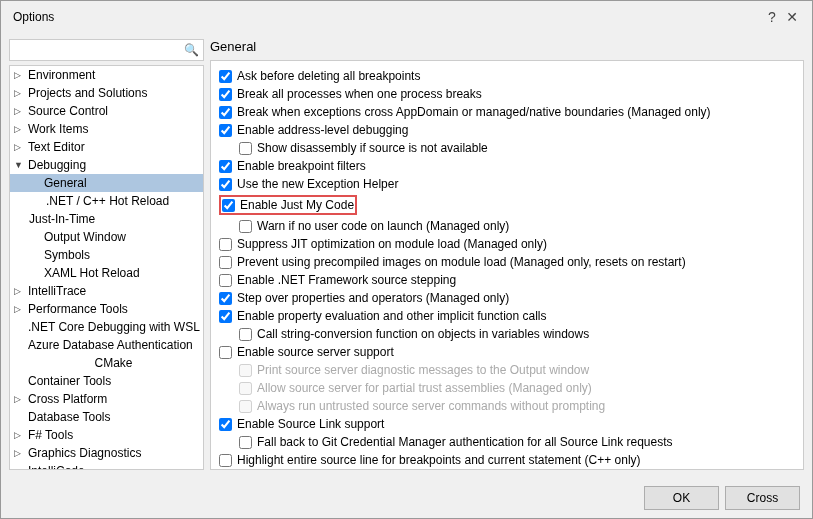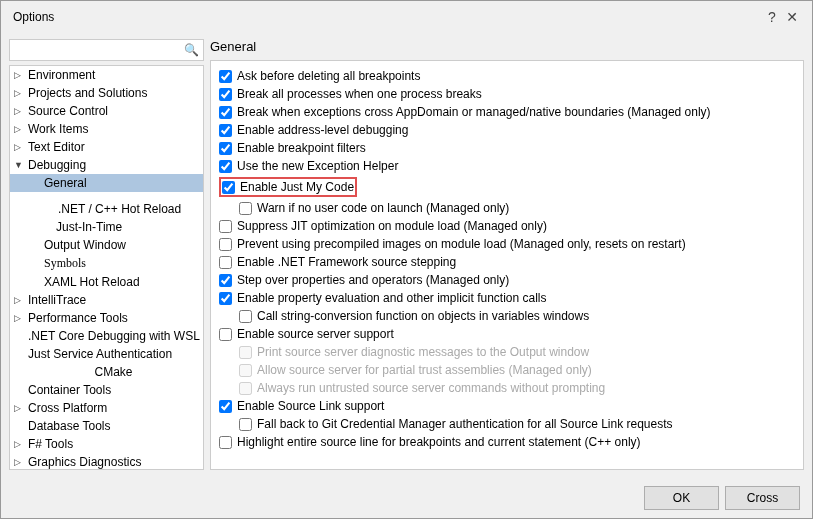--- a/index.html
+++ b/index.html
@@ -229,33 +229,33 @@
             <span>Text Editor</span>
           </div>
           <div class="tree-item" style="padding-left: 4px;">
             <span class="tree-arrow" style="font-size: 9px;">▼</span>
             <span>Debugging</span>
           </div>
           <div class="tree-item highlighted" style="padding-left: 20px;">
             <span class="tree-arrow" style="font-size: 9px;"></span>
             <span>General</span>
           </div>
-          <div class="tree-item" style="padding-left: 34px; margin-top: 8px;">
+          <div class="tree-item" style="padding-left: 22px;">
             <span class="tree-arrow" style="font-size: 9px;"></span>
             <span>.NET / C++ Hot Reload</span>
           </div>
-          <div class="tree-item" style="padding-left: 32px;">
+          <div class="tree-item" style="padding-left: 5px;">
             <span class="tree-arrow" style="font-size: 9px;"></span>
             <span>Just-In-Time</span>
           </div>
           <div class="tree-item" style="padding-left: 20px;">
             <span class="tree-arrow" style="font-size: 9px;"></span>
             <span>Output Window</span>
           </div>
-          <div class="tree-item" style="padding-left: 20px; font-family: Liberation Serif, serif;">
+          <div class="tree-item" style="padding-left: 20px;">
             <span class="tree-arrow" style="font-size: 9px;"></span>
             <span>Symbols</span>
           </div>
           <div class="tree-item" style="padding-left: 20px;">
             <span class="tree-arrow" style="font-size: 9px;"></span>
             <span>XAML Hot Reload</span>
           </div>
           <div class="tree-item" style="padding-left: 4px;">
             <span class="tree-arrow" style="font-size: 9px;">▷</span>
             <span>IntelliTrace</span>
@@ -263,21 +263,21 @@
           <div class="tree-item" style="padding-left: 4px;">
             <span class="tree-arrow" style="font-size: 9px;">▷</span>
             <span>Performance Tools</span>
           </div>
           <div class="tree-item" style="padding-left: 4px;">
             <span class="tree-arrow" style="font-size: 9px;"></span>
             <span>.NET Core Debugging with WSL</span>
           </div>
           <div class="tree-item" style="padding-left: 4px;">
             <span class="tree-arrow" style="font-size: 9px;"></span>
-            <span>Just Service Authentication</span>
+            <span>Azure Database Authentication</span>
           </div>
           <div class="tree-item" style="padding-left: 4px; justify-content: center;">
             <span class="tree-arrow" style="font-size: 9px;"></span>
             <span>CMake</span>
           </div>
           <div class="tree-item" style="padding-left: 4px;">
             <span class="tree-arrow" style="font-size: 9px;"></span>
             <span>Container Tools</span>
           </div>
           <div class="tree-item" style="padding-left: 4px;">
@@ -314,20 +314,24 @@
             <input type="checkbox" checked="" style="">
             <span>Break all processes when one process breaks</span>
           </div>
           <div class="option-row">
             <input type="checkbox" checked="" style="">
             <span>Break when exceptions cross AppDomain or managed/native boundaries (Managed only)</span>
           </div>
           <div class="option-row">
             <input type="checkbox" checked="" style="">
             <span>Enable address-level debugging</span>
+          </div>
+          <div class="option-row indented">
+            <input type="checkbox" style="">
+            <span>Show disassembly if source is not available</span>
           </div>
           <div class="option-row">
             <input type="checkbox" checked="" style="">
             <span>Enable breakpoint filters</span>
           </div>
           <div class="option-row">
             <input type="checkbox" checked="" style="">
             <span>Use the new Exception Helper</span>
           </div>
           <div class="option-row">

